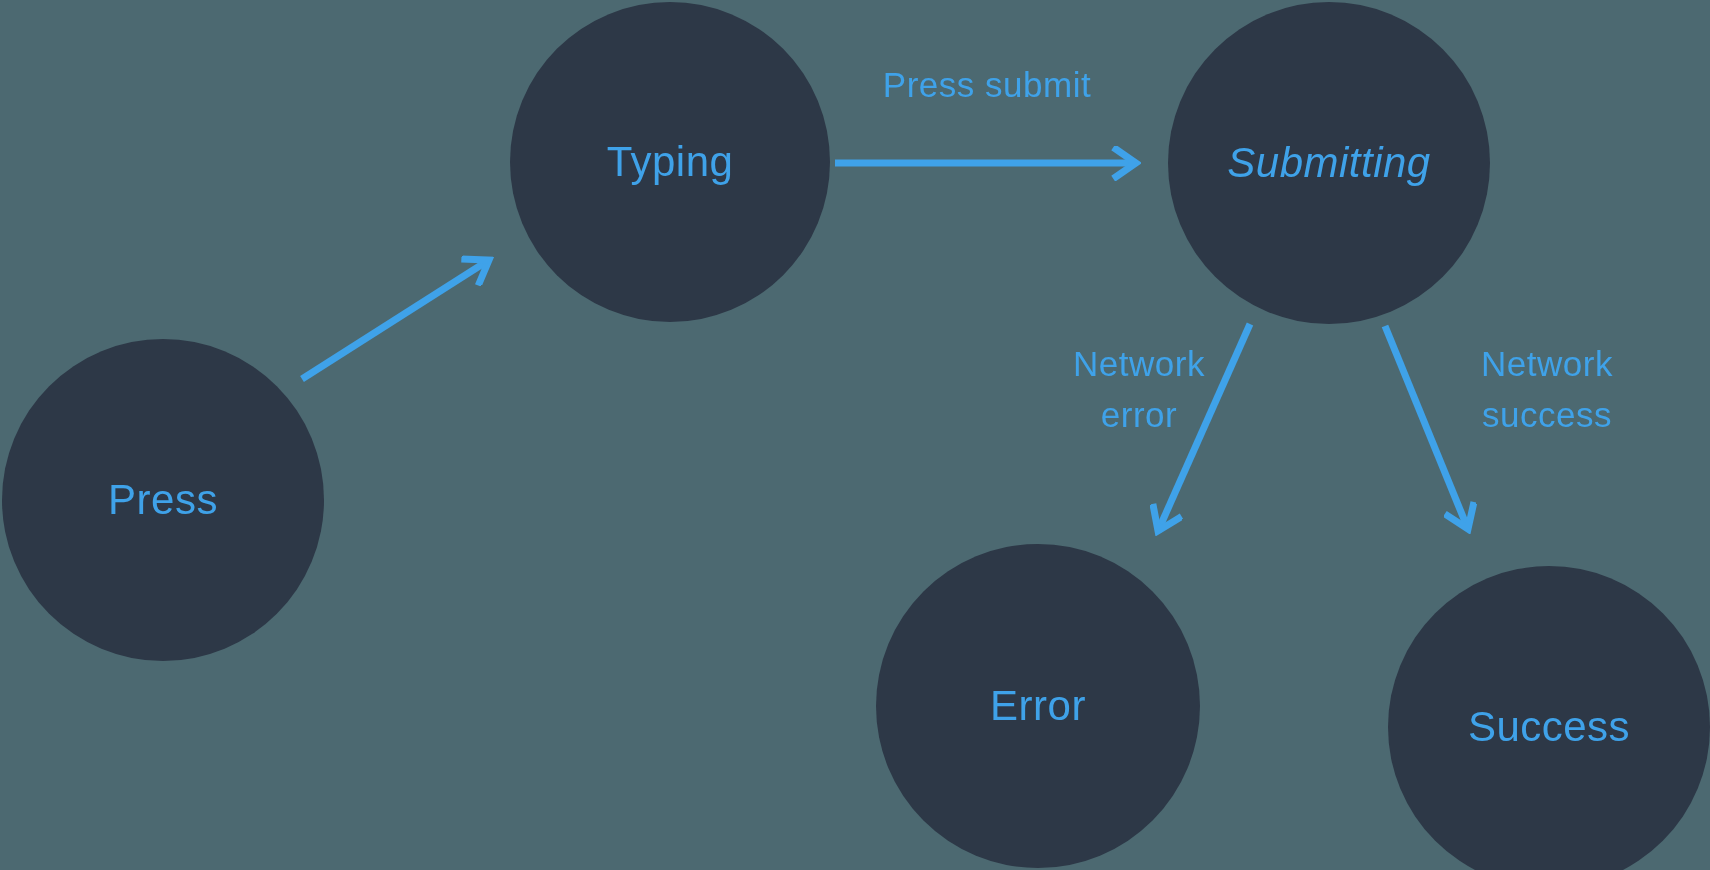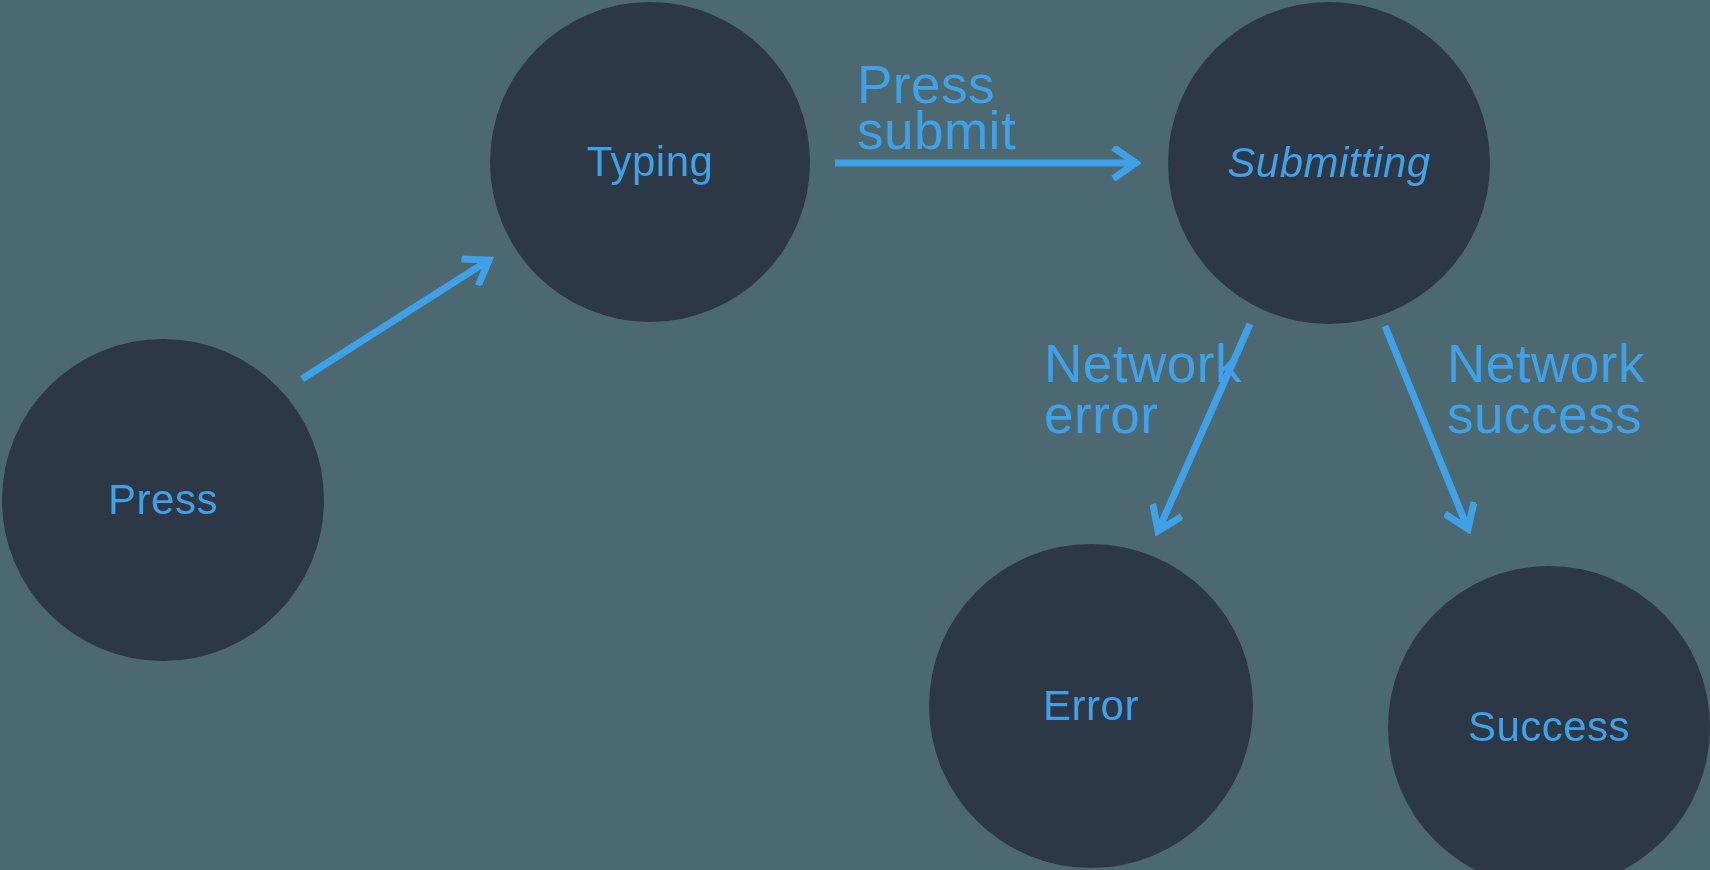--- a/index.html
+++ b/index.html
@@ -36,30 +36,30 @@
   }
   .node-label {
     color: #3fa2e9;
     font-size: 42px;
     letter-spacing: 0.5px;
     white-space: nowrap;
   }
   .edge-label {
     position: absolute;
     color: #3fa2e9;
-    font-size: 53px;
+    font-size: 35px;
     line-height: 51px;
-    text-align: left;
+    text-align: center;
     letter-spacing: 0.5px;
   }
   
   #node-empty      { left: 2px;    top: 339px; width: 322px; height: 322px; }
-  #node-typing     { left: 490px;  top: 2px;   width: 320px; height: 320px; text-align: center; }
+  #node-typing     { left: 510px;  top: 2px;   width: 320px; height: 320px; text-align: center; }
   #node-submitting { left: 1168px; top: 2px;   width: 322px; height: 322px; font-style: italic; }
-  #node-error      { left: 929px;  top: 544px; width: 324px; height: 324px; }
+  #node-error      { left: 876px;  top: 544px; width: 324px; height: 324px; }
   #node-success    { left: 1388px; top: 566px; width: 322px; height: 322px; }
   
   #edge-label-start-typing    { left: 240px;  top: 186px; width: 180px; }
   #edge-label-press-submit    { left: 857px;  top: 62px;  width: 260px; line-height: 46px; }
   #edge-label-network-error   { left: 1044px;  top: 338px; width: 190px; }
   #edge-label-network-success { left: 1447px; top: 338px; width: 200px; }
 </style>
 </head>
 <body>
 

